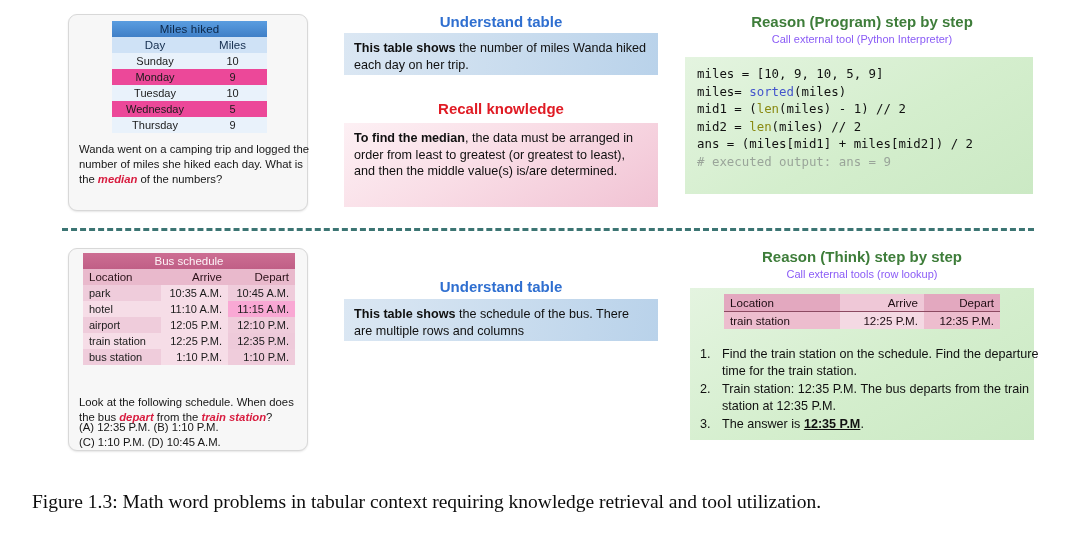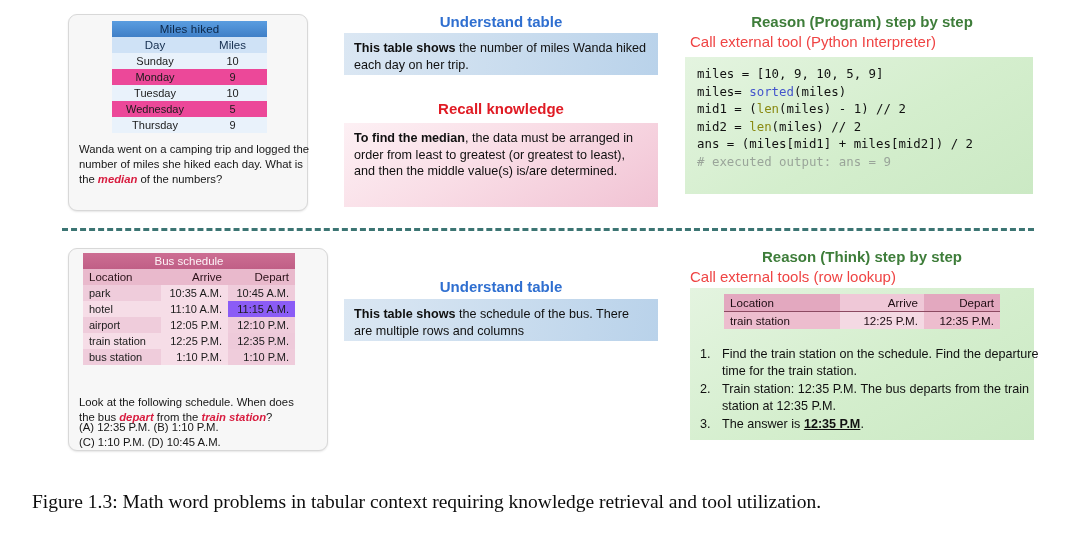--- a/index.html
+++ b/index.html
@@ -100,22 +100,23 @@
     font-size: 15px;
     text-align: center;
   }
   .head-green {
     color: #3e7d3a;
     font-weight: bold;
     font-size: 15px;
     text-align: center;
   }
   .sub-black {
-    color: #ef4444;
-    font-size: 15px;
+    color: #8b5cf6;
+    font-size: 11px;
+    text-align: center;
   }
   .box-blue {
     position: absolute;
     background: linear-gradient(100deg, #dbe7f3 0%, #c9dcee 55%, #b9d2ea 100%);
     font-size: 12.6px;
     line-height: 1.33;
     color: #101010;
     padding: 7px 10px;
     box-sizing: border-box;
   }
@@ -259,21 +260,21 @@
     <div class="code"><span>miles = [10, 9, 10, 5, 9]</span>
 <span>miles= </span><span class="tok-fn-blue">sorted</span><span>(miles)</span>
 <span>mid1 = (</span><span class="tok-fn-olive">len</span><span>(miles) - 1) // 2</span>
 <span>mid2 = </span><span class="tok-fn-olive">len</span><span>(miles) // 2</span>
 <span>ans = (miles[mid1] + miles[mid2]) / 2</span>
 <span class="tok-comment"># executed output: ans = 9</span></div>
   </div>
 
   <div class="divider" style="left:62px; top:228px; width:972px;"></div>
 
-  <div class="card" style="left:68px; top:248px; width:260px; height:203px;">
+  <div class="card" style="left:68px; top:248px; width:240px; height:203px;">
     <table class="tbl" style="position:absolute; left:14px; top:4px; width:212px;">
       <colgroup>
           <col style="width:78px">
           <col style="width:67px">
           <col style="width:67px">
         </colgroup>
       <tbody>
           <tr>
         <td class="pink-title" colspan="3">Bus schedule</td>
       </tr>
@@ -283,21 +284,21 @@
         <td class="pink-head r">Depart</td>
       </tr>
       <tr class="pink-row-b">
         <td class="pink-cell">park</td>
         <td class="pink-cell r" style="background:#f6dde7">10:35 A.M.</td>
         <td class="pink-cell r">10:45 A.M.</td>
       </tr>
       <tr class="pink-row-a">
         <td class="pink-cell">hotel</td>
         <td class="pink-cell r">11:10 A.M.</td>
-        <td class="pink-cell r" style="background:#8b5cf6">11:15 A.M.</td>
+        <td class="pink-cell r" style="background:#f9a8d4">11:15 A.M.</td>
       </tr>
       <tr class="pink-row-b">
         <td class="pink-cell">airport</td>
         <td class="pink-cell r" style="background:#f6dde7">12:05 P.M.</td>
         <td class="pink-cell r">12:10 P.M.</td>
       </tr>
       <tr class="pink-row-a">
         <td class="pink-cell">train station</td>
         <td class="pink-cell r">12:25 P.M.</td>
         <td class="pink-cell r" style="background:#eecada">12:35 P.M.</td>

